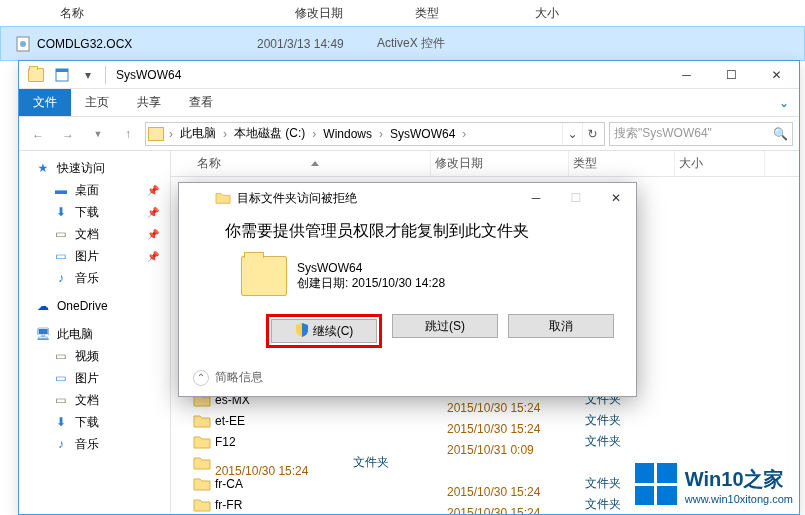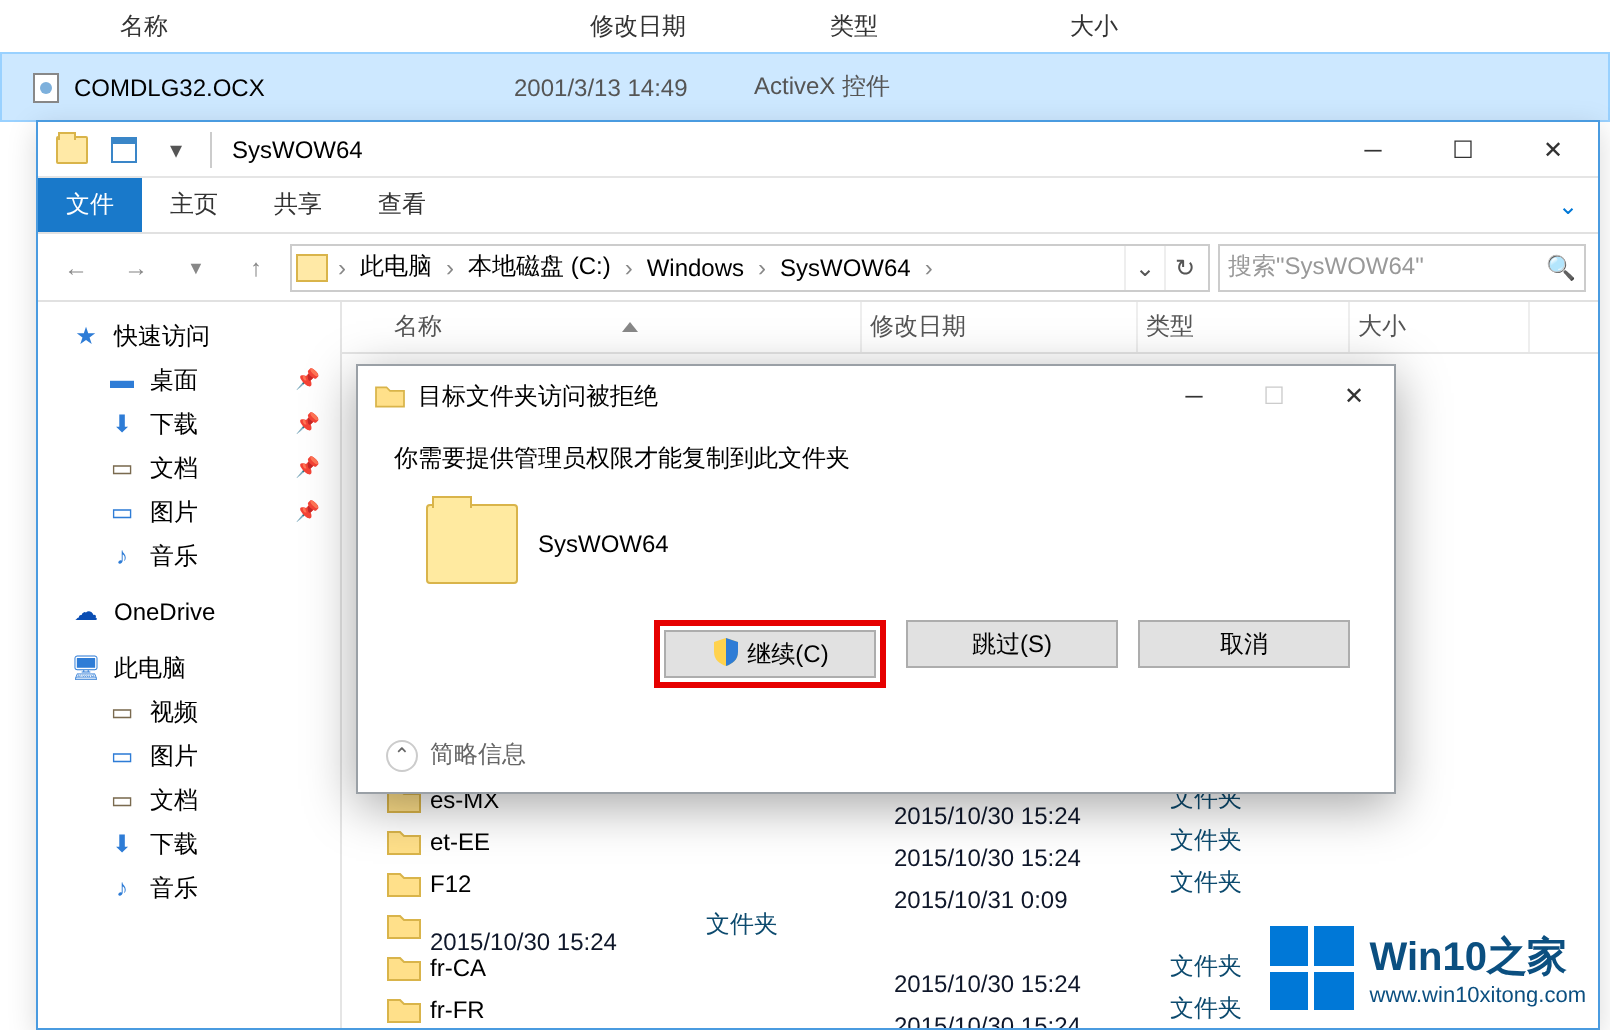--- a/index.html
+++ b/index.html
@@ -54,42 +54,42 @@
 .sidebar .pin { position:absolute; right:10px; color:#888; font-size:10px; }
 .sidebar .ic { width:16px; height:16px; display:flex; align-items:center; justify-content:center; }
 
 .content { flex:1; display:flex; flex-direction:column; }
 .col-header { height:26px; display:flex; align-items:center; border-bottom:1px solid #e5e5e5; padding-left:22px; color:#555; }
 .col-header .ch { border-right:1px solid #eee; height:100%; display:flex; align-items:center; padding-left:4px; }
 .ch1 { width:238px; } .ch2 { width:138px; } .ch3 { width:106px; } .ch4 { width:90px; }
 .file-list { flex:1; padding-left:6px; overflow:hidden; }
 .row { display:flex; align-items:center; height:21px; padding-left:16px; }
 .row .fic { width:18px; height:16px; margin-right:4px; }
-.row .nm { width:232px; } .row .dt { width:138px; color:#0f172a;margin-top:17px; } .row .tp { width:106px; color:#0c4a6e; }
-
-
-.dialog { position:absolute; left:178px; top:182px; width:520px; height:215px; background:#fff; border:1px solid #9aa0a6; box-shadow:0 6px 24px rgba(0,0,0,.35); }
+.row .nm { width:232px; } .row .dt { width:138px; color:#a16207;margin-top:17px; } .row .tp { width:106px; color:#0c4a6e; }
+
+
+.dialog { position:absolute; left:178px; top:182px; width:459px; height:215px; background:#fff; border:1px solid #9aa0a6; box-shadow:0 6px 24px rgba(0,0,0,.35);padding-left:28px; }
 .dlg-title { height:30px; display:flex; align-items:center; padding-left:8px; }
 .dlg-title .fic { width:16px; height:14px; margin-right:6px; }
 .dlg-title .winctrl { margin-left:auto; display:flex; }
 .dlg-title .wbtn { width:40px; height:30px; display:flex; align-items:center; justify-content:center; color:#333; }
 .dlg-body { padding:8px 18px 0 18px; }
-.dlg-msg { font-size:12px; margin-bottom:14px; }
+.dlg-msg { font-size:16px; margin-bottom:14px; }
 .dlg-folder { display:flex; align-items:center; gap:10px; margin-left:16px; margin-bottom:18px; }
 .big-folder { width:46px; height:40px; background:#ffeaa0; border:1px solid #d9b44a; border-radius:2px; position:relative; }
 .big-folder:before { content:""; position:absolute; top:-5px; left:2px; width:18px; height:5px; background:#ffeaa0; border:1px solid #d9b44a; border-bottom:none; }
 .dlg-buttons { display:flex; gap:10px; justify-content:flex-end; padding-right:4px; }
 .dlg-buttons .btn { width:106px; height:24px; border:1px solid #adadad; background:#e1e1e1; display:flex; align-items:center; justify-content:center; gap:4px; font-size:12px; }
 .dlg-buttons .btn.primary { background:#e1e1e1; }
 .continue-hl { border:3px solid #e60000; padding:2px; display:inline-flex; }
 .dlg-foot { position:absolute; bottom:10px; left:14px; display:flex; align-items:center; gap:6px; color:#666; }
 .dlg-foot .chev { width:16px; height:16px; border:1px solid #ccc; border-radius:50%; display:flex; align-items:center; justify-content:center; font-size:10px; }
 
 
-.watermark { position:absolute; right:12px; bottom:10px; display:flex; align-items:center; gap:8px; }
+.watermark { position:absolute; right:12px; bottom:10px; display:flex; align-items:flex-end; gap:8px; }
 .watermark .logo { width:42px; height:42px; display:grid; grid-template-columns:1fr 1fr; grid-template-rows:1fr 1fr; gap:3px; }
 .watermark .logo div { background:#0078d7; }
 .watermark .txt .t1 { font-size:20px; font-weight:600; color:#0b4f80; }
 .watermark .txt .t2 { font-size:11px; color:#0b4f80; }
 
 .folder-svg { width:100%; height:100%; }
 
 .tri { width:0; height:0; border-left:4px solid transparent; border-right:4px solid transparent; border-bottom:5px solid #888; display:inline-block; }
 </style>
 </head>
@@ -312,20 +312,21 @@
       <span class="wbtn" style="color:#ccc">☐</span>
       <span class="wbtn">✕</span>
     </div>
   </div>
   <div class="dlg-body">
     <div class="dlg-msg">你需要提供管理员权限才能复制到此文件夹</div>
     <div class="dlg-folder">
       <div class="big-folder"></div>
       <div>
         <div>SysWOW64</div>
+        <div>创建日期: 2015/10/30 14:28</div>
       </div>
     </div>
     <div class="dlg-buttons">
       <span class="continue-hl">
         <button class="btn primary">
           <span><svg width="14" height="14" viewBox="0 0 14 14">
                 <path d="M7 0l6 2v5c0 4-3 6-6 7-3-1-6-3-6-7V2z" fill="#ffd24d"></path>
                 <path d="M7 0l6 2v5c0 4-3 6-6 7V0z" fill="#2e7cd6"></path>
               </svg></span>
           <span>继续(C)</span>

